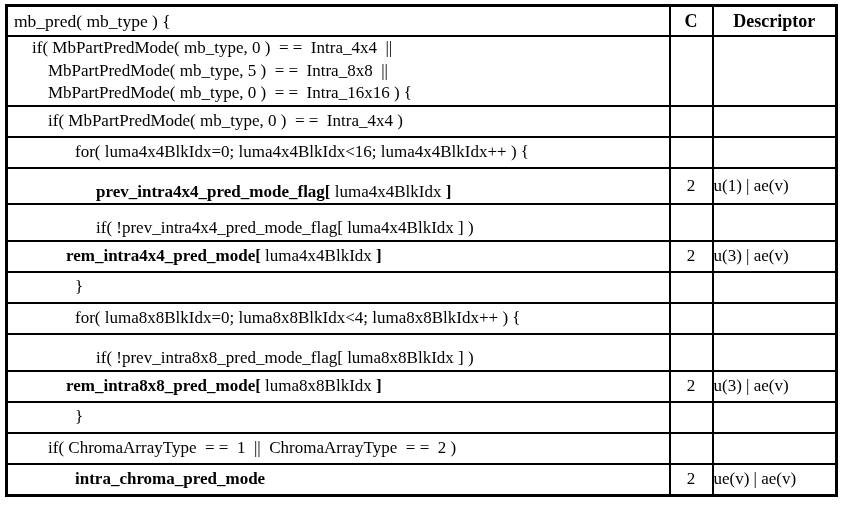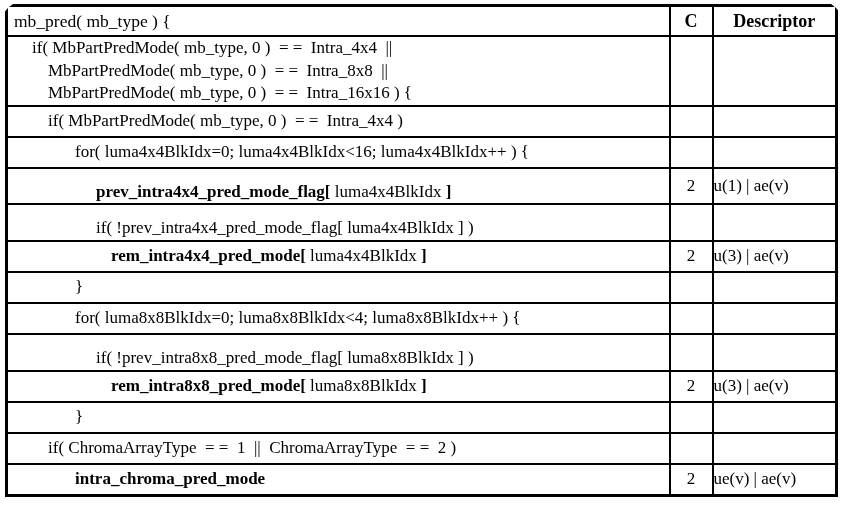--- a/index.html
+++ b/index.html
@@ -4,21 +4,20 @@
 <style>
   html, body { margin: 0; padding: 0; background: #ffffff; }
   .page {
     width: 844px;
     height: 517px;
     background: #ffffff;
     overflow: hidden;
     position: relative;
     font-family: "Liberation Serif", serif;
     color: #000000;
-    border-radius: 27px;
   }
   table.syntax-table {
     position: absolute;
     left: 5px;
     top: 4px;
     width: 833px;
     border-collapse: collapse;
     table-layout: fixed;
     border: 3px solid #000000;
   }
@@ -53,21 +52,21 @@
   td.cell-c { text-align: center; }
   td.cell-d { }
   .line {
     line-height: 22.6px;
     white-space: pre;
   }
   .ind1 { padding-left: 24px;  }
   .ind2 { padding-left: 40px;  }
   .ind3 { padding-left: 67px;  }
   .ind4 { padding-left: 88px; margin-top: 12px;  }
-  .ind5 { padding-left: 103px; }
+  .ind5 { padding-left: 58px; }
   .b { font-weight: bold; }
 </style>
 </head>
 <body>
 
 <div class="page">
   <table class="syntax-table">
     <colgroup>
       <col class="col-syntax">
       <col class="col-c">
@@ -77,21 +76,21 @@
       <tr>
         <th class="h-syntax">mb_pred( mb_type ) {</th>
         <th class="h-c">C</th>
         <th class="h-desc">Descriptor</th>
       </tr>
     </thead>
     <tbody>
         <tr>
           <td class="cell-s">
             <div class="line ind1"><span>if( MbPartPredMode( mb_type, 0 )  = =  Intra_4x4  ||</span></div>
-            <div class="line ind2"><span>MbPartPredMode( mb_type, 0 )  = =  Intra_8x8  ||</span></div>
+            <div class="line ind2"><span>MbPartPredMode( mb_type, 5 )  = =  Intra_8x8  ||</span></div>
             <div class="line ind2"><span>MbPartPredMode( mb_type, 0 )  = =  Intra_16x16 ) {</span></div>
           </td>
           <td class="cell-c"></td>
           <td class="cell-d"></td>
         </tr>
         <tr>
           <td class="cell-s">
             <div class="line ind2"><span>if( MbPartPredMode( mb_type, 0 )  = =  Intra_4x4 )</span></div>
           </td>
           <td class="cell-c"></td>

